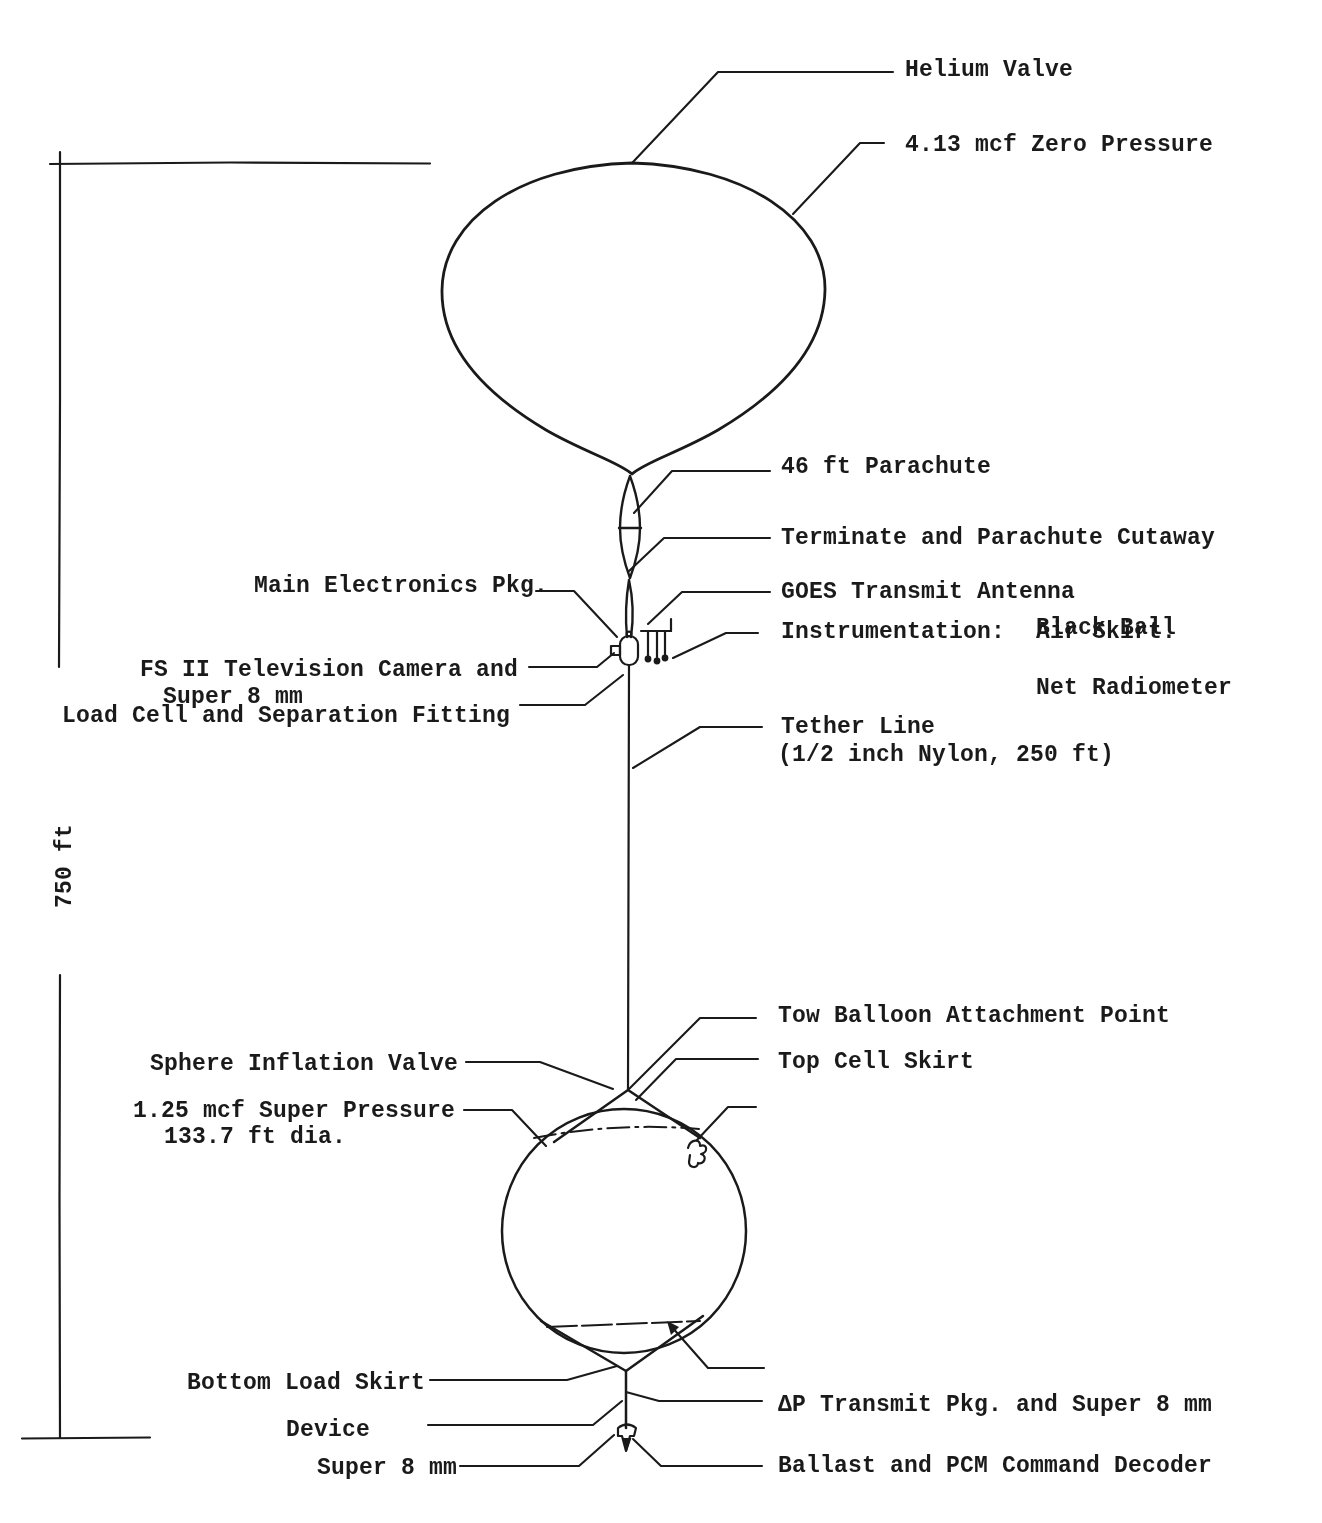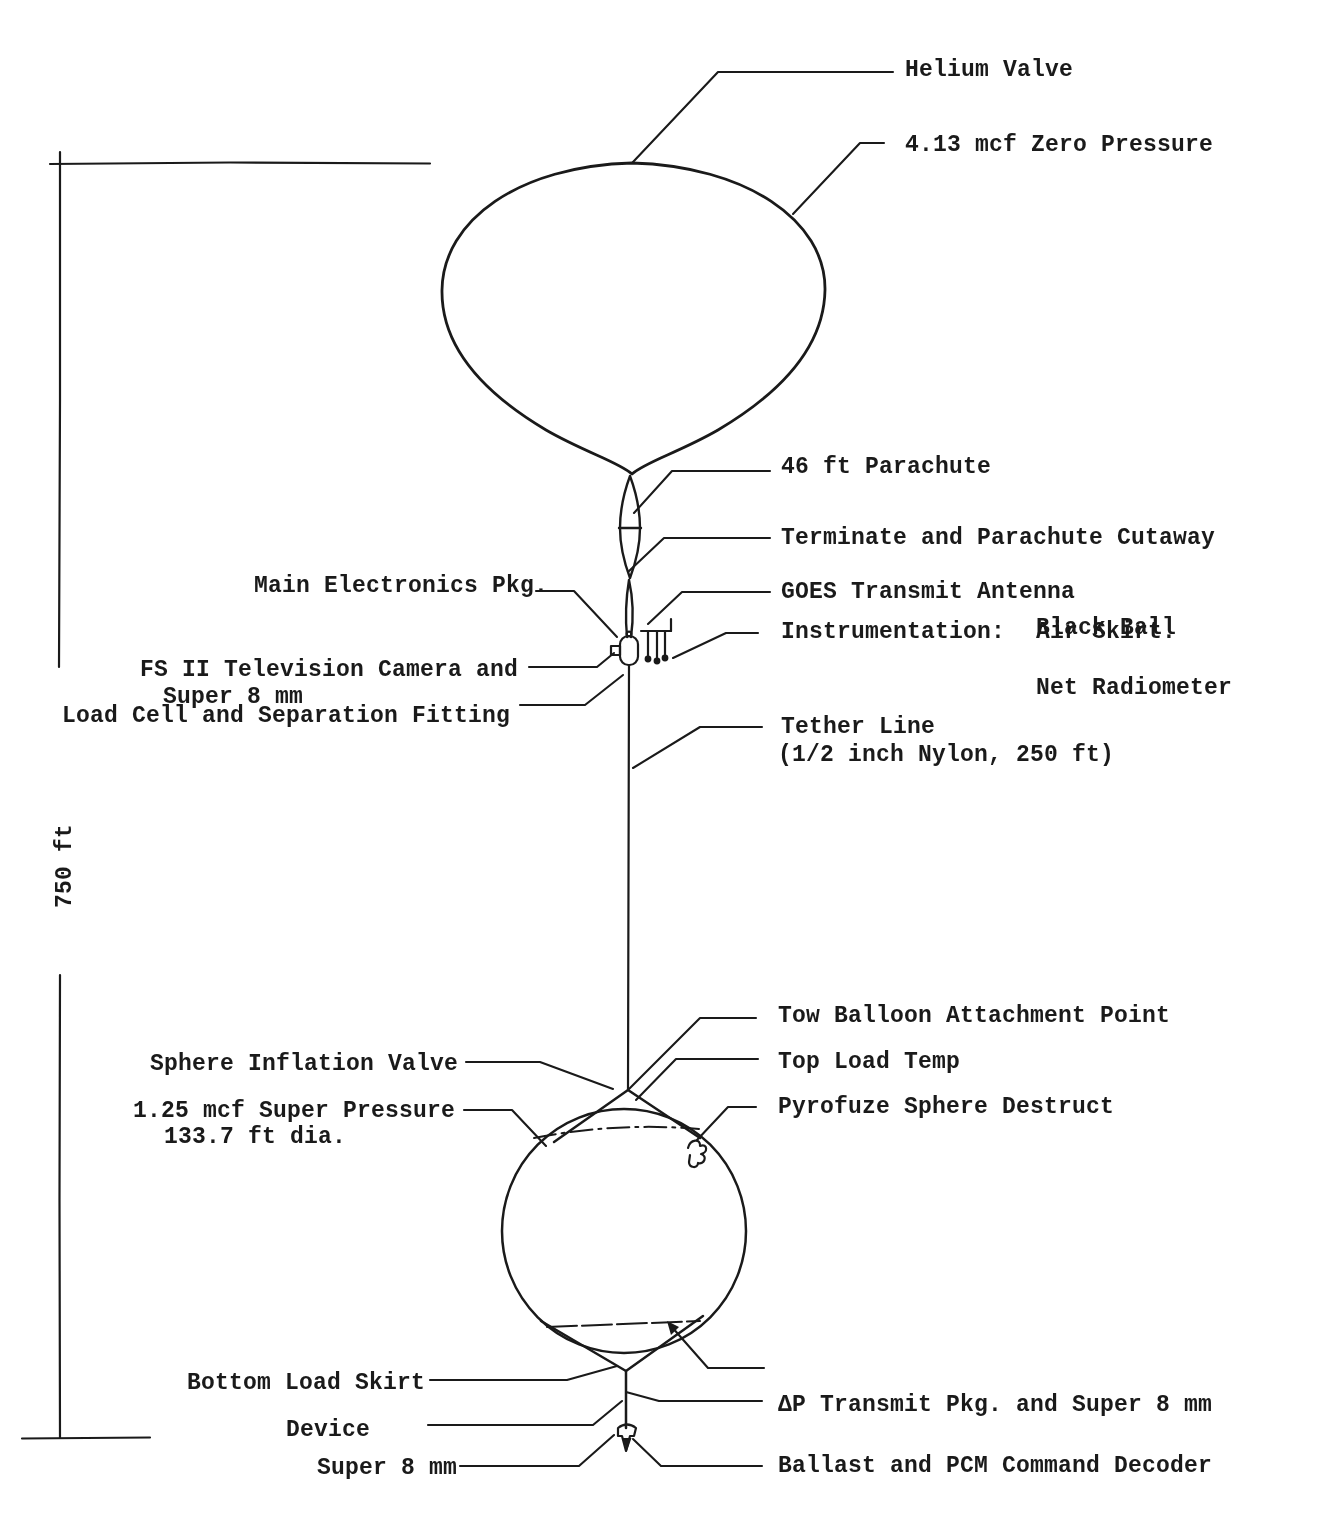--- a/index.html
+++ b/index.html
@@ -133,23 +133,22 @@
   <div class="lbl" style="left:1036px;top:616px">Black Ball</div>
   <div class="lbl" style="left:1036px;top:676px">Net Radiometer</div>
   <div class="lbl" style="left:140px;top:658px">FS II Television Camera and</div>
   <div class="lbl" style="left:163px;top:685px">Super 8 mm</div>
   <div class="lbl" style="left:62px;top:704px">Load Cell and Separation Fitting</div>
   <div class="lbl" style="left:781px;top:715px">Tether Line</div>
   <div class="lbl" style="left:778px;top:743px">(1/2 inch Nylon, 250 ft)</div>
   <div class="lbl rot" style="left:66px;top:866px">750 ft</div>
   <div class="lbl" style="left:778px;top:1004px">Tow Balloon Attachment Point</div>
   <div class="lbl" style="left:150px;top:1052px">Sphere Inflation Valve</div>
-  <div class="lbl" style="left:778px;top:1050px">Top Load Temp</div>
+  <div class="lbl" style="left:778px;top:1050px">Top Cell Skirt</div>
   <div class="lbl" style="left:133px;top:1099px">1.25 mcf Super Pressure</div>
   <div class="lbl" style="left:164px;top:1125px">133.7 ft dia.</div>
-  <div class="lbl" style="left:778px;top:1095px">Pyrofuze Sphere Destruct</div>
   <div class="lbl" style="left:187px;top:1371px">Bottom Load Skirt</div>
   <div class="lbl" style="left:778px;top:1393px">ΔP Transmit Pkg. and Super 8 mm</div>
   <div class="lbl" style="left:286px;top:1418px">Device</div>
   <div class="lbl" style="left:317px;top:1456px">Super 8 mm</div>
   <div class="lbl" style="left:778px;top:1454px">Ballast and PCM Command Decoder</div>
 
 </div>
 
 </body></html>

